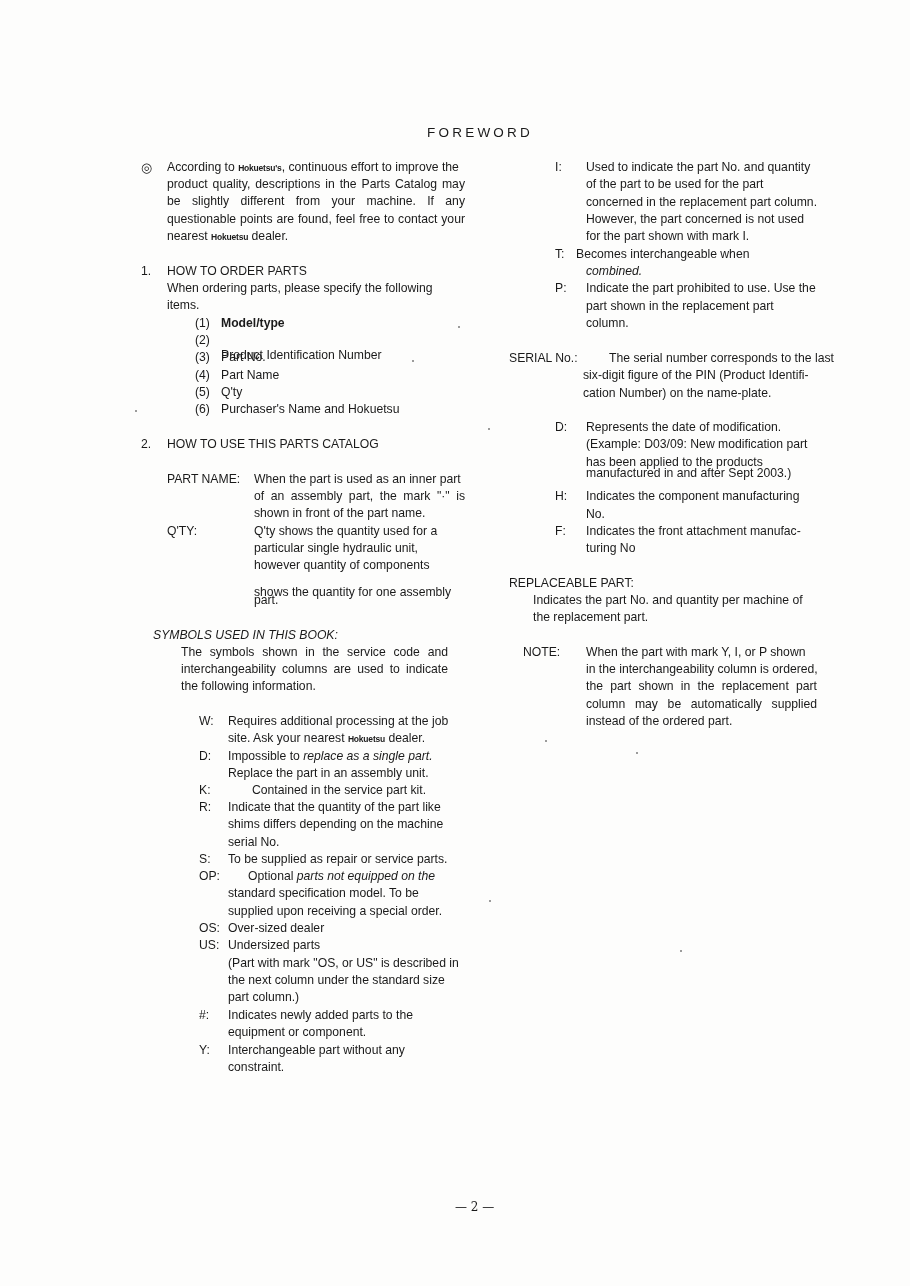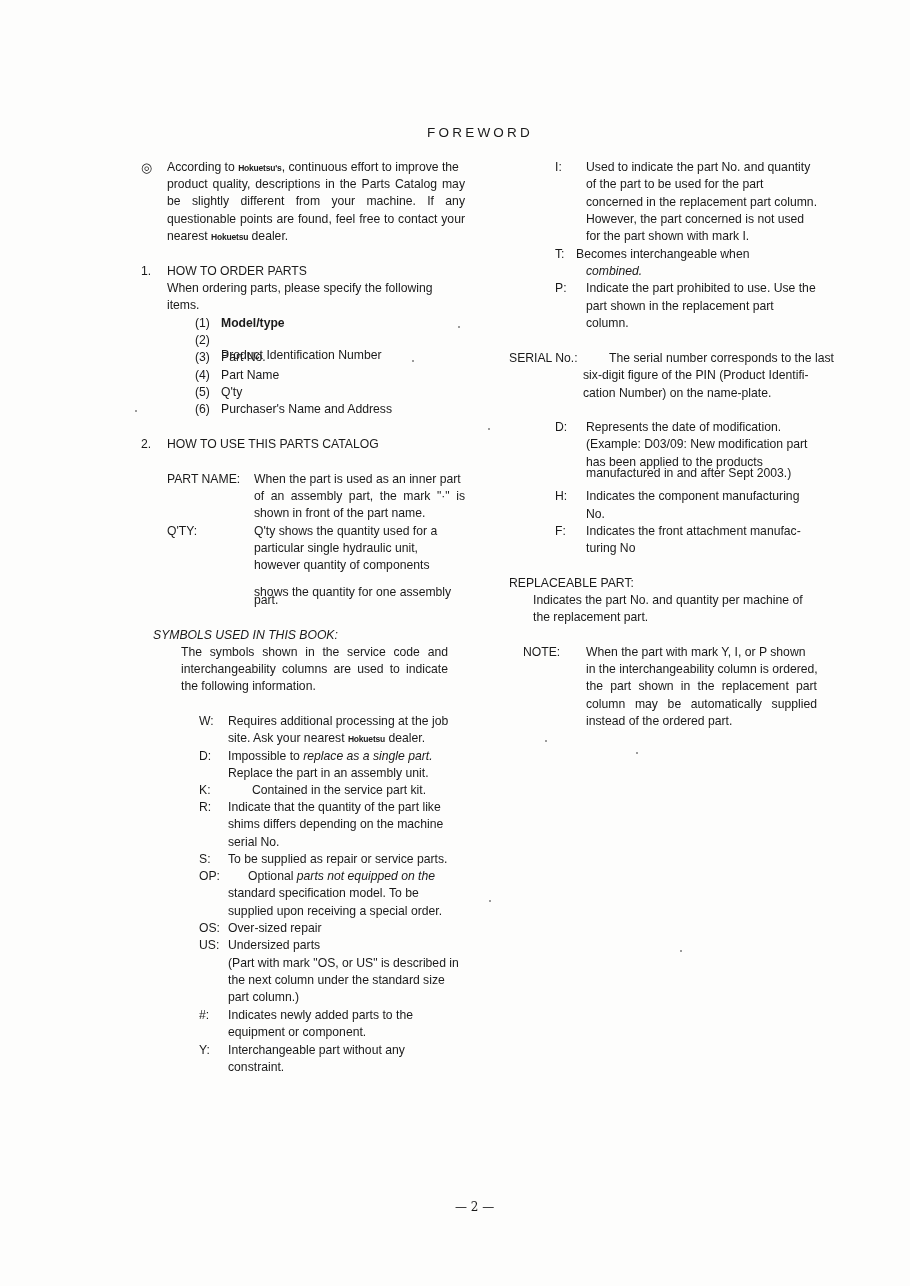--- a/index.html
+++ b/index.html
@@ -46,21 +46,21 @@
     <div class="line" style="left:221px;top:315px;font-weight:bold;">Model/type</div>
     <div class="line" style="left:195px;top:332px;">(2)</div>
     <div class="line" style="left:221px;top:332px;margin-top:15px;">Product Identification Number</div>
     <div class="line" style="left:195px;top:349px;">(3)</div>
     <div class="line" style="left:221px;top:349px;">Part No.</div>
     <div class="line" style="left:195px;top:367px;">(4)</div>
     <div class="line" style="left:221px;top:367px;">Part Name</div>
     <div class="line" style="left:195px;top:384px;">(5)</div>
     <div class="line" style="left:221px;top:384px;">Q'ty</div>
     <div class="line" style="left:195px;top:401px;">(6)</div>
-    <div class="line" style="left:221px;top:401px;">Purchaser's Name and Address</div>
+    <div class="line" style="left:221px;top:401px;">Purchaser's Name and Hokuetsu</div>
   </div>
 
   <div>
     <div class="line" style="left:141px;top:436px;">2.</div>
     <div class="line" style="left:167px;top:436px;">HOW TO USE THIS PARTS CATALOG</div>
 
     <div class="line" style="left:167px;top:471px;">PART NAME:</div>
     <div class="line" style="left:254px;top:471px;width:211px;">When the part is used as an inner part</div>
     <div class="line just" style="left:254px;top:488px;width:211px;">of an assembly part, the mark "·" is</div>
     <div class="line" style="left:254px;top:505px;">shown in front of the part name.</div>
@@ -95,21 +95,21 @@
 
     <div class="line" style="left:199px;top:851px;">S:</div>
     <div class="line" style="left:228px;top:851px;">To be supplied as repair or service parts.</div>
 
     <div class="line" style="left:199px;top:868px;">OP:</div>
     <div class="line" style="left:228px;top:868px;margin-left:20px;">Optional <i>parts not equipped on the</i></div>
     <div class="line" style="left:228px;top:885px;">standard specification model. To be</div>
     <div class="line" style="left:228px;top:903px;">supplied upon receiving a special order.</div>
 
     <div class="line" style="left:199px;top:920px;">OS:</div>
-    <div class="line" style="left:228px;top:920px;">Over-sized repair</div>
+    <div class="line" style="left:228px;top:920px;">Over-sized dealer</div>
 
     <div class="line" style="left:199px;top:937px;">US:</div>
     <div class="line" style="left:228px;top:937px;">Undersized parts</div>
     <div class="line" style="left:228px;top:955px;">(Part with mark "OS, or US" is described in</div>
     <div class="line" style="left:228px;top:972px;">the next column under the standard size</div>
     <div class="line" style="left:228px;top:989px;">part column.)</div>
 
     <div class="line" style="left:199px;top:1007px;">#:</div>
     <div class="line" style="left:228px;top:1007px;text-align:center;">Indicates newly added parts to the</div>
     <div class="line" style="left:228px;top:1024px;">equipment or component.</div>

